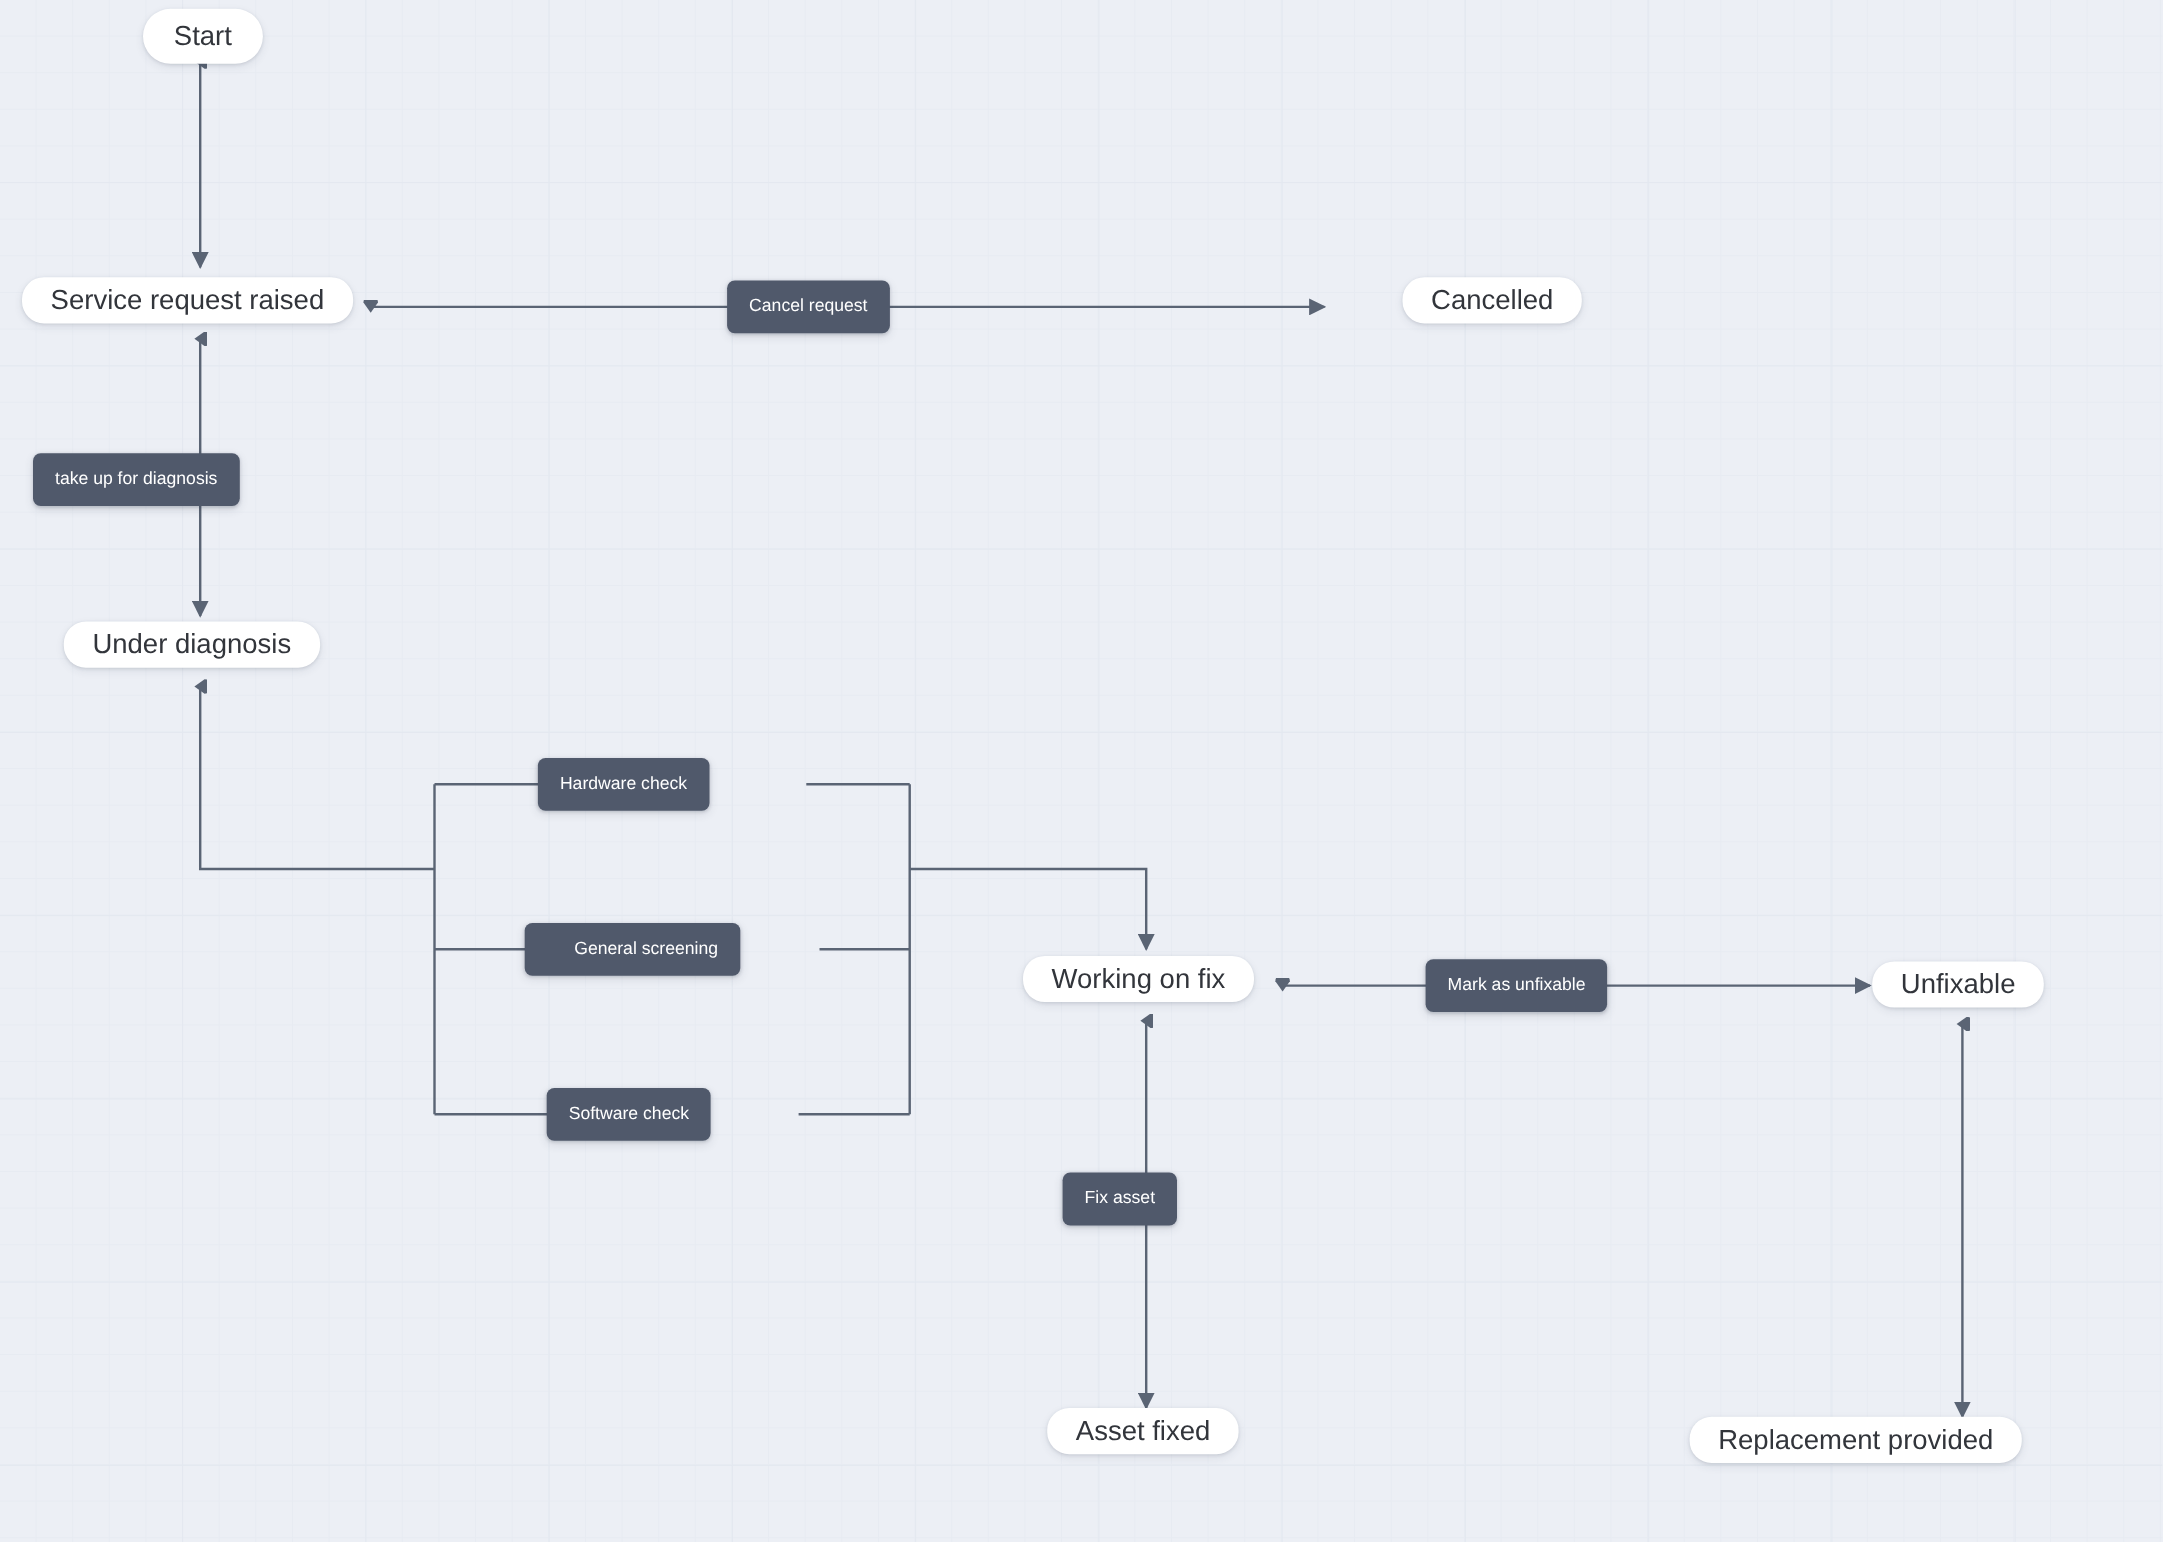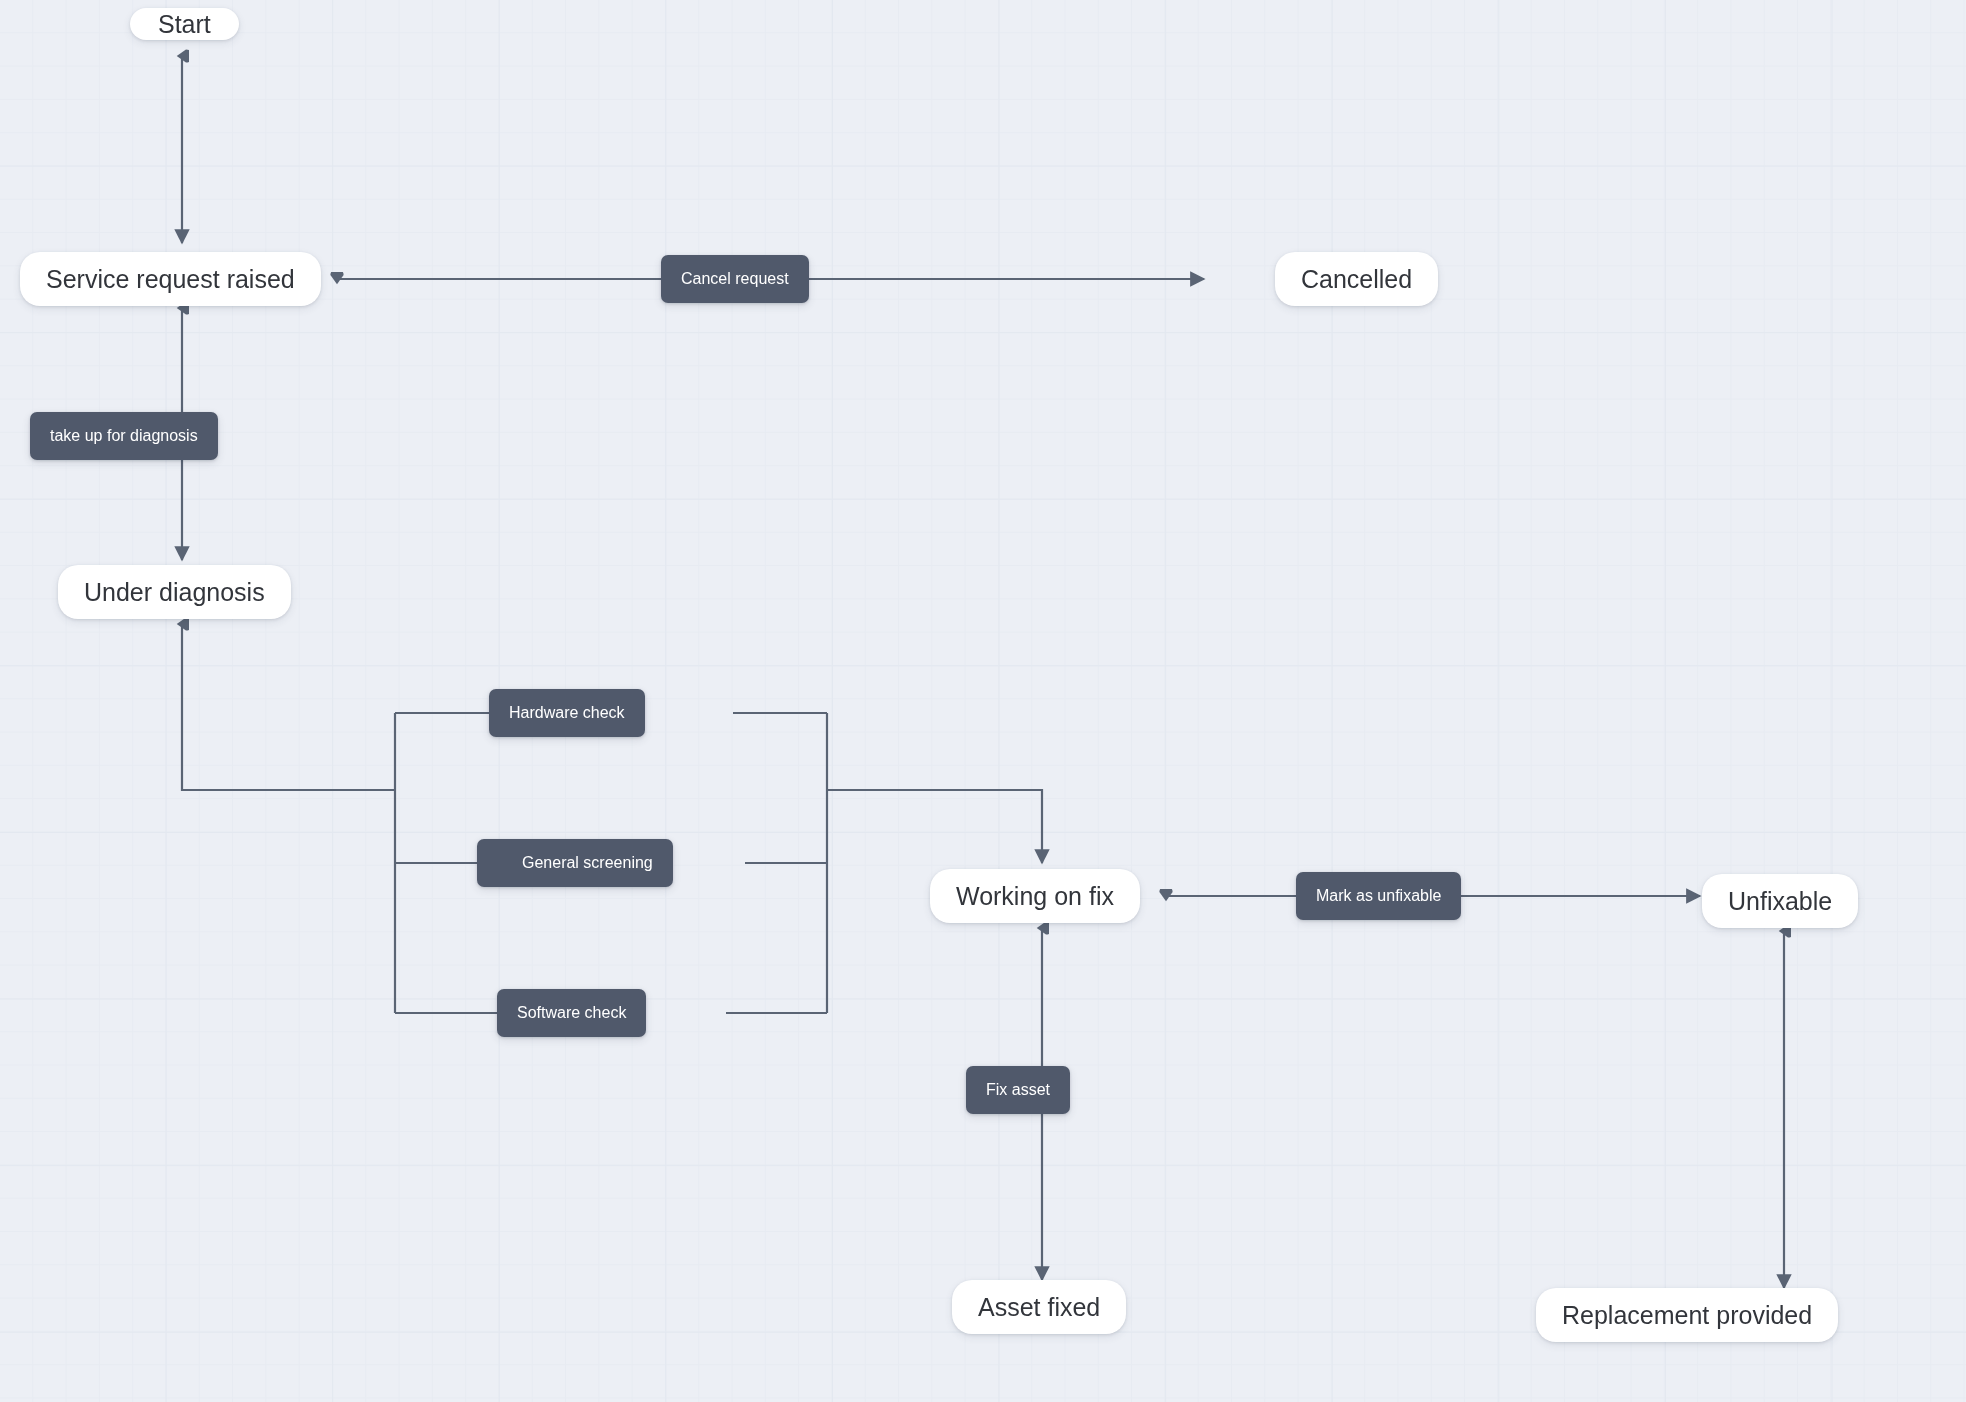--- a/index.html
+++ b/index.html
@@ -53,29 +53,29 @@
     white-space: nowrap;
     z-index: 5;
   }
 
   .state {
     background: #ffffff;
     color: #32353b;
     font-size: 25px;
     border-radius: 20px;
     padding: 0 26px;
-    height: 54px;
+    height: 42px;
     box-shadow: 0 1px 3px rgba(46,57,77,0.14), 0 3px 9px rgba(46,57,77,0.09);
   }
 
   .state.start {
     border-radius: 27px;
     font-size: 25px;
     padding: 0 28px;
-    height: 32px;
+    height: 50px;
   }
 
   .transition {
     background: #50596b;
     color: #ffffff;
     font-size: 16px;
     border-radius: 7px;
     padding: 0 20px;
     height: 48px;
     box-shadow: 0 1px 3px rgba(46,57,77,0.20), 0 3px 9px rgba(46,57,77,0.12);

